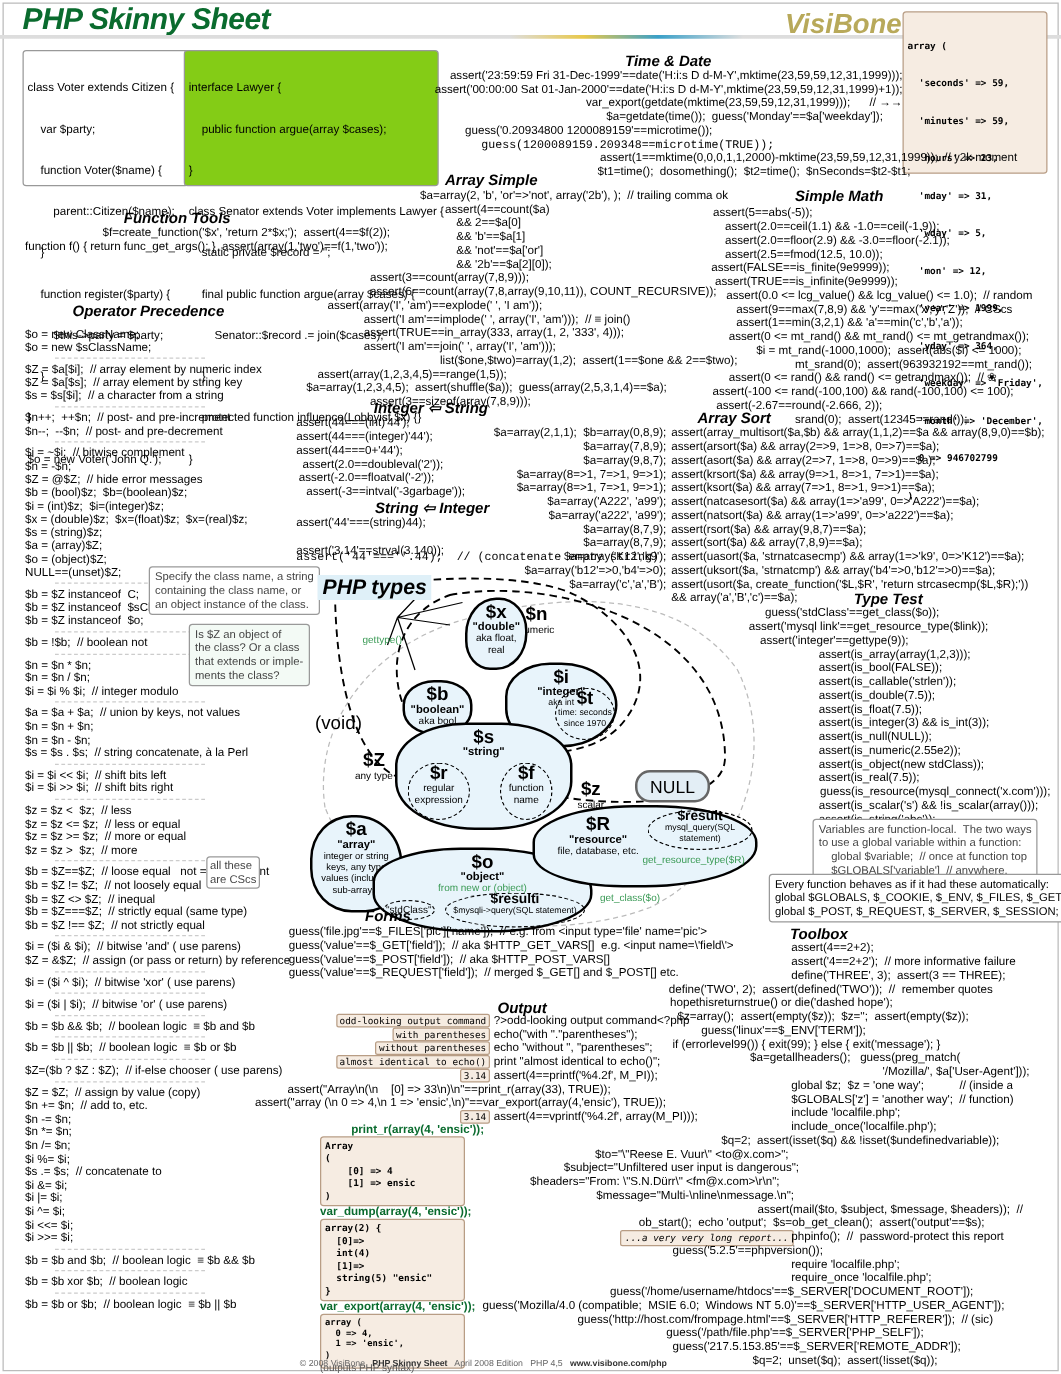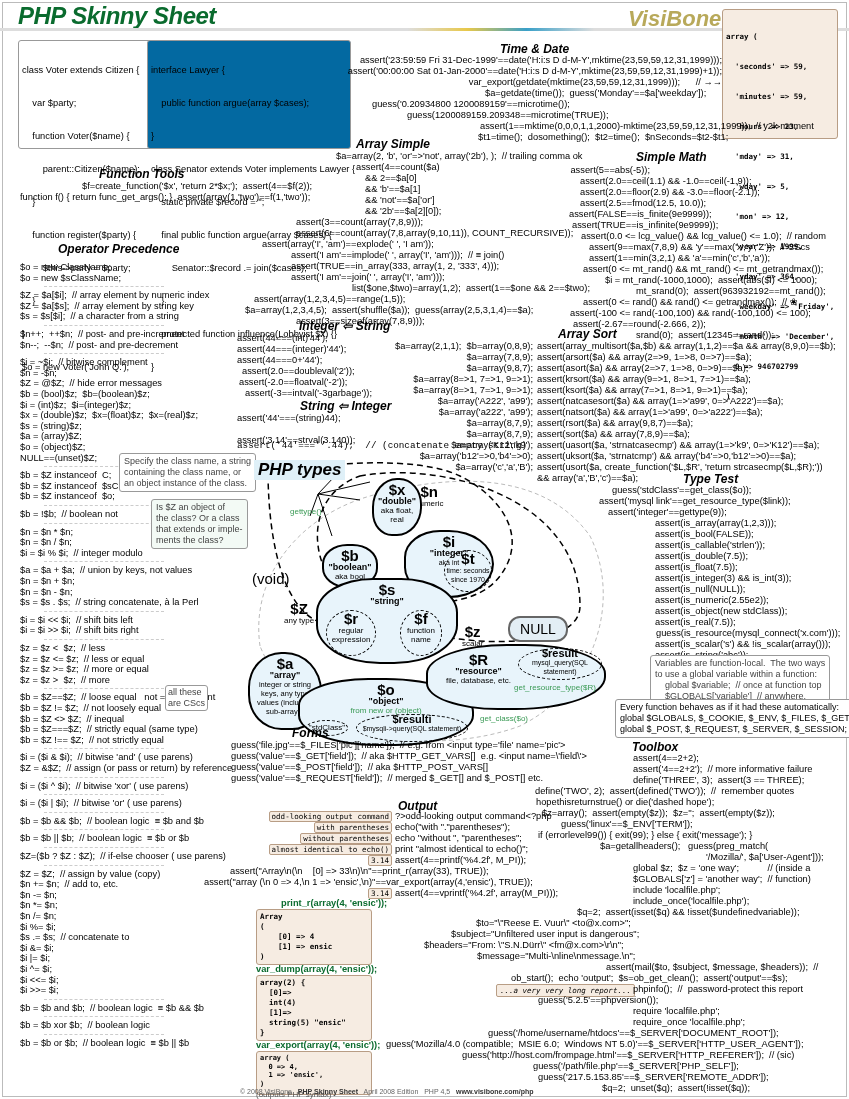--- a/index.html
+++ b/index.html
@@ -2,21 +2,21 @@
 <html><head>
 <meta charset="utf-8">
 <style>
   html,body{margin:0;padding:0;background:#fff;}
   body{width:849px;height:1099px;position:relative;overflow:hidden;font-family:"Liberation Sans",sans-serif;font-size:9px;color:#000;}
   .frame{position:absolute;left:2px;top:2px;width:843px;height:1093px;border:1px solid #bbb;}
   .title{position:absolute;left:18px;top:2px;font-size:24px;font-weight:bold;font-style:italic;color:#0a6b2e;letter-spacing:-0.5px;}
   .hrule{position:absolute;left:0;top:28px;width:849px;height:3px;background:linear-gradient(90deg,#ddd 0%,#ddd 48%,#e8c84a 55%,#3aa0c8 62%,#ddd 70%,#ddd 100%);}
   .brand{position:absolute;left:628px;top:6px;font-size:22px;font-weight:bold;font-style:italic;color:#b8a95a;}
   .codebox{position:absolute;border:1px solid #999;border-radius:3px;padding:2px 3px;line-height:11px;font-size:9.3px;white-space:pre;}
-  .greenbox{background:#0369a1;}
+  .greenbox{background:#84cc16;}
   .tanbox{background:#f6ece2;border-color:#b89d85;font-family:"DejaVu Sans Mono",monospace;font-size:7.5px;line-height:10px;font-weight:bold;}
   .sec{position:absolute;font-weight:bold;font-style:italic;font-size:12px;}
   .ln{position:absolute;white-space:pre;font-size:9.3px;line-height:11px;}
   .r{text-align:right;}
   .k{color:#0a6b2e;font-weight:bold;}
   .g{color:#3a9a55;}
   .c{color:#555;}
   .note{position:absolute;border:1px solid #999;border-radius:3px;padding:2px 4px;background:#fff;font-size:9px;line-height:11px;color:#444;white-space:pre;}
   .mono{font-family:"DejaVu Sans Mono",monospace;font-size:7.5px;}
   .tanlbl{background:#f6ece2;border:1px solid #b89d85;border-radius:2px;padding:0 2px;font-family:"DejaVu Sans Mono",monospace;font-size:7.5px;}
@@ -78,21 +78,21 @@
   <div>  0 =&gt; 946702799</div>
   <div>)</div>
 </div>
 
 <div class="sec" style="left:500px;top:42px;">Time &amp; Date</div>
 <div class="ln r" style="right:127px;top:55px;">assert('23:59:59 Fri 31-Dec-1999'==date('H:i:s D d-M-Y',mktime(23,59,59,12,31,1999)));</div>
 <div class="ln r" style="right:127px;top:66px;">assert('00:00:00 Sat 01-Jan-2000'==date('H:i:s D d-M-Y',mktime(23,59,59,12,31,1999)+1));</div>
 <div class="ln r" style="right:127px;top:77px;">var_export(getdate(mktime(23,59,59,12,31,1999)));      // →→</div>
 <div class="ln" style="left:485px;top:88px;">$a=getdate(time());  guess('Monday'==$a['weekday']);</div>
 <div class="ln" style="left:372px;top:99px;">guess('0.20934800 1200089159'==microtime());</div>
-<div class="ln" style="left:407px;top:110px;">guess(1200089159.209348==microtime(TRUE));</div>
+<div class="ln" style="left:385px;top:110px;font-family:Liberation Mono, monospace;">guess(1200089159.209348==microtime(TRUE));</div>
 <div class="ln" style="left:480px;top:121px;">assert(1==mktime(0,0,0,1,1,2000)-mktime(23,59,59,12,31,1999));  // y2k moment</div>
 <div class="ln" style="left:478px;top:132px;">$t1=time();  dosomething();  $t2=time();  $nSeconds=$t2-$t1;</div>
 
 <div class="sec" style="left:99px;top:167px;">Function Tools</div>
 <div class="ln" style="left:82px;top:181px;">$f=create_function('$x', 'return 2*$x;');  assert(4==$f(2));</div>
 <div class="ln" style="left:20px;top:192px;">function f() { return func_get_args(); }  assert(array(1,'two')==f(1,'two'));</div>
 
 <div class="sec" style="left:356px;top:137px;">Array Simple</div>
 <div class="ln" style="left:336px;top:151px;">$a=array(2, 'b', 'or'=&gt;'not', array('2b'), );  // trailing comma ok</div>
 <div class="ln" style="left:356px;top:162px;">assert(4==count($a)</div>

